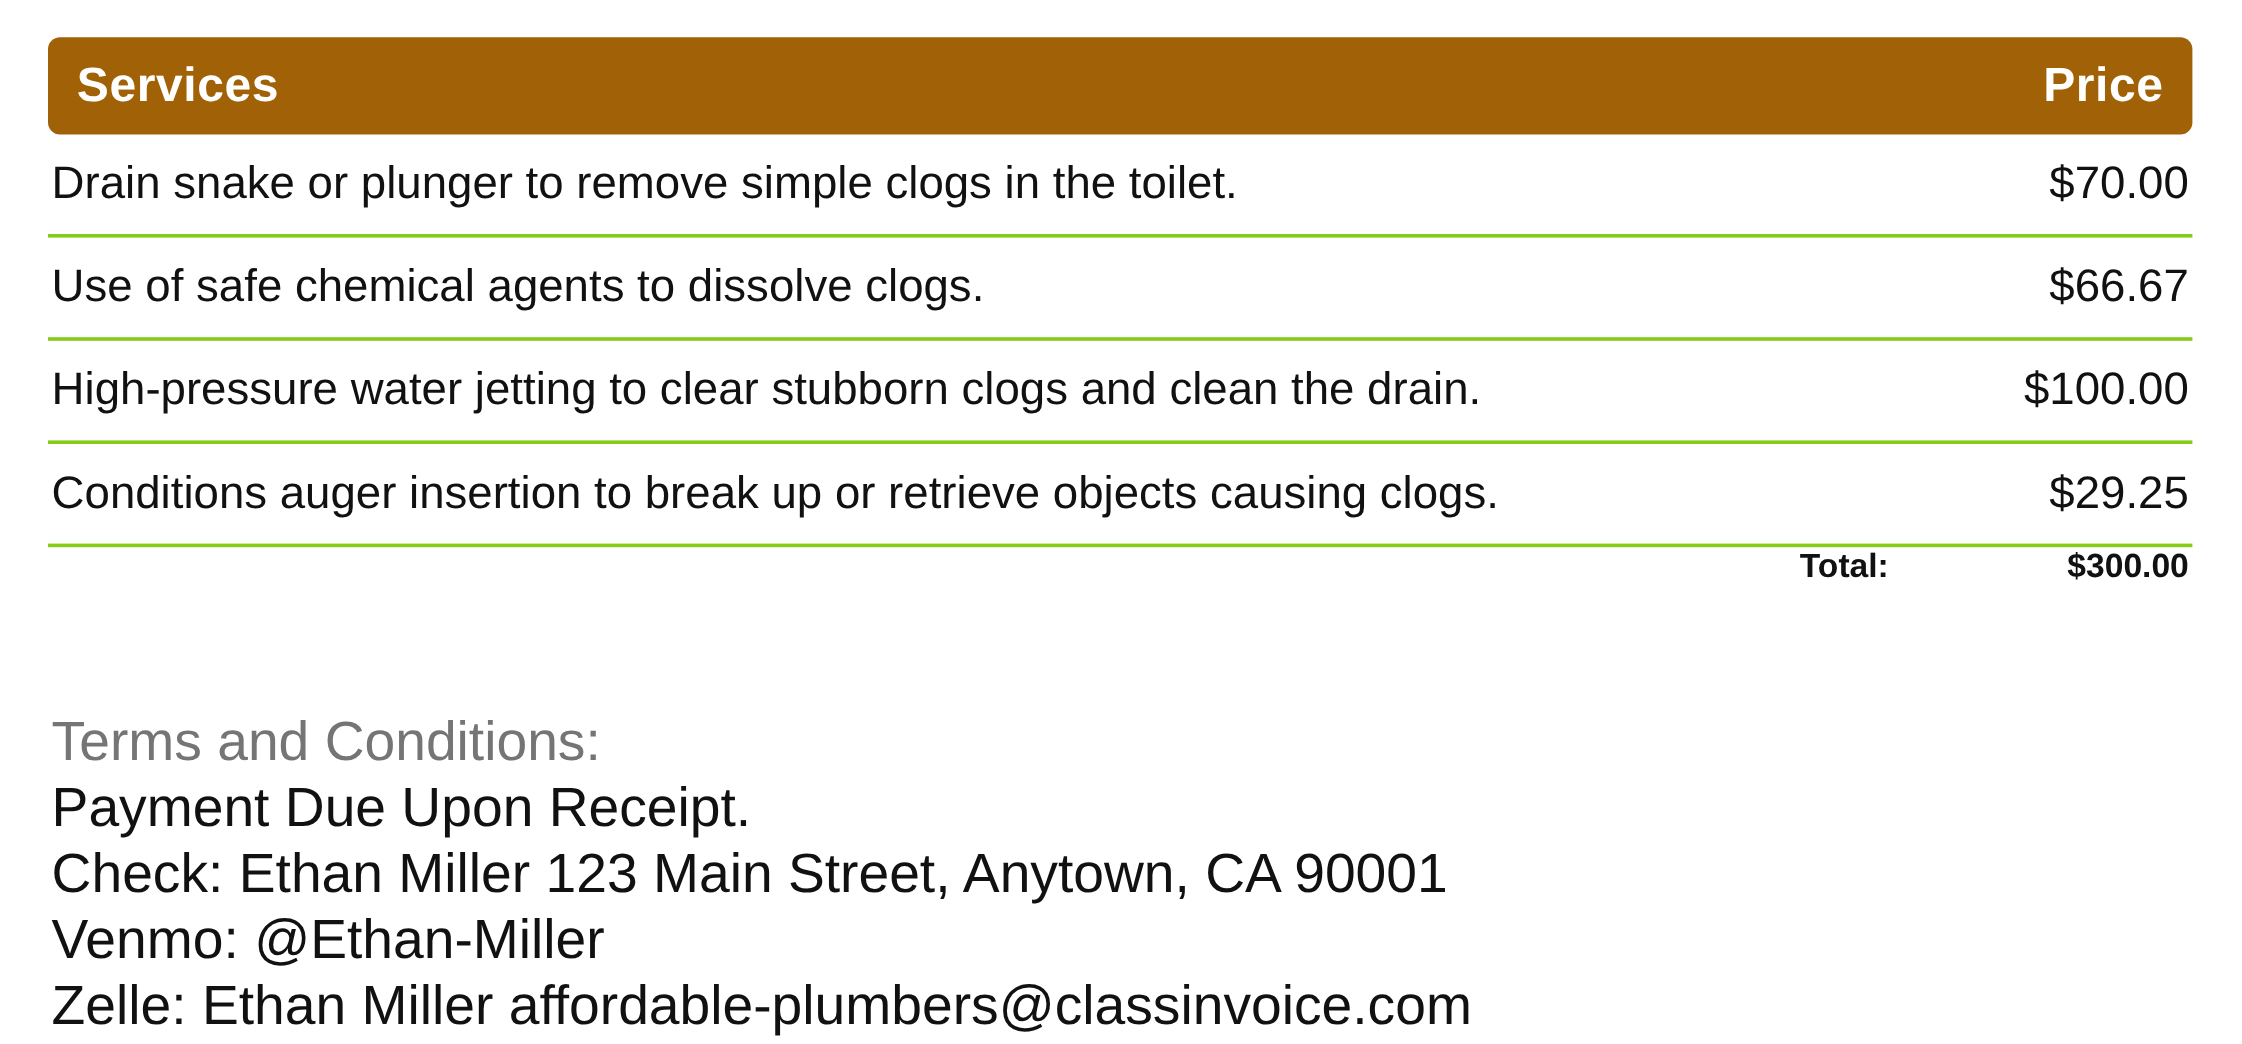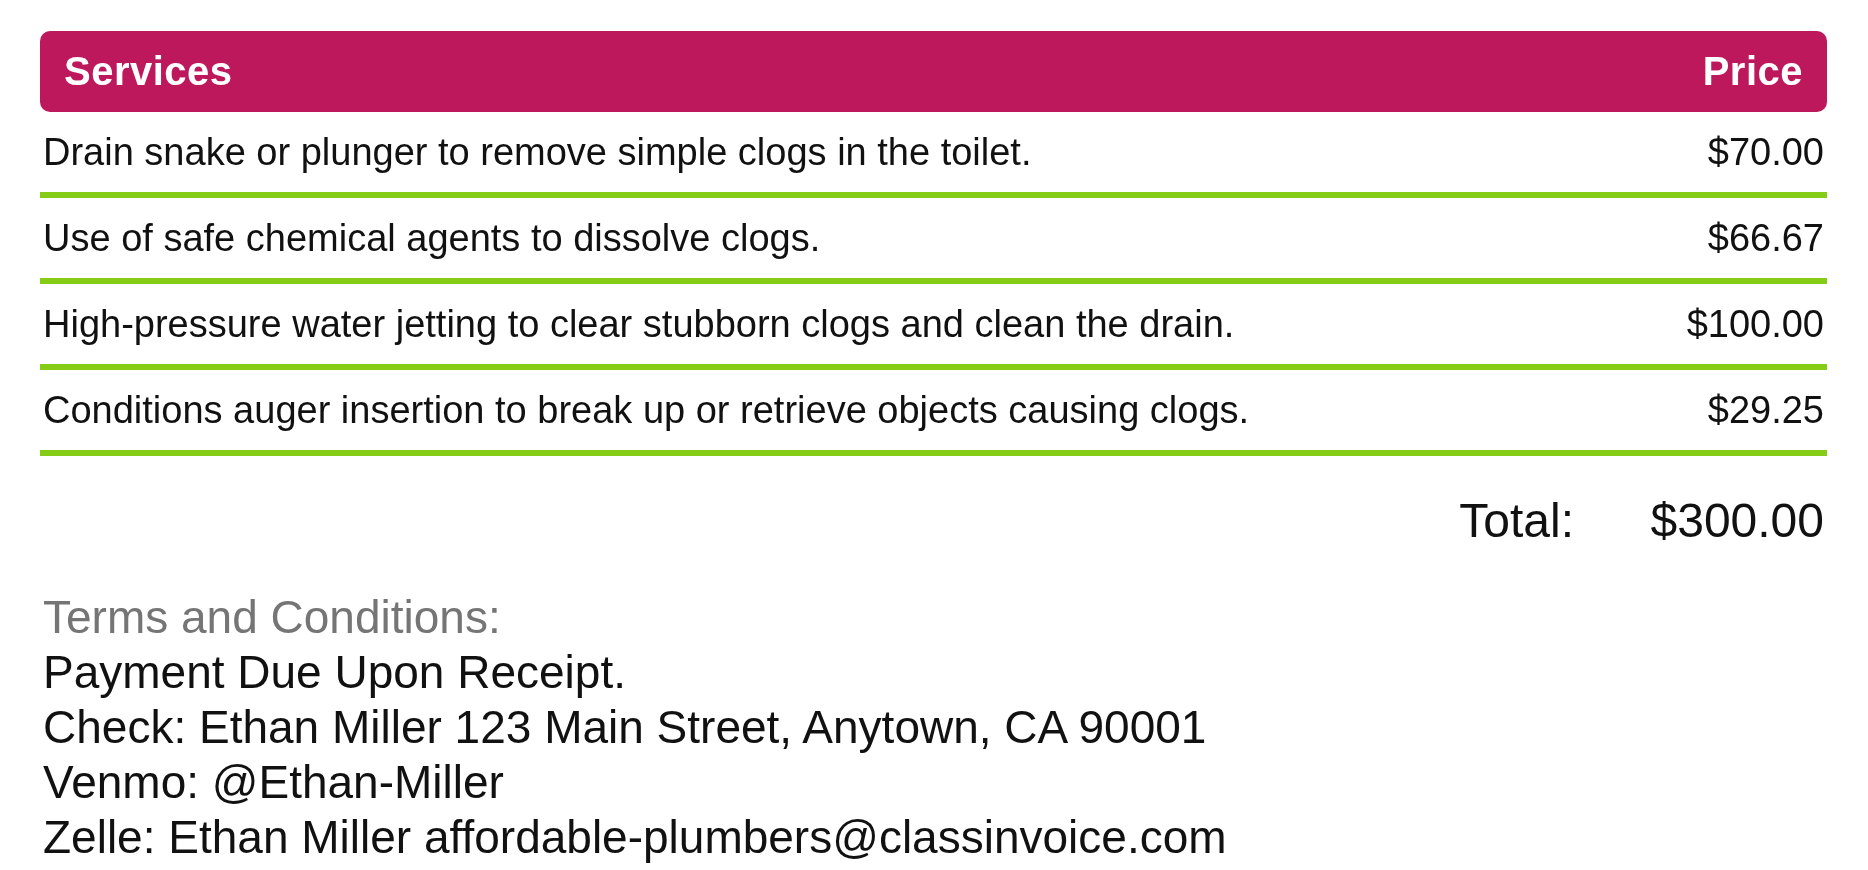--- a/index.html
+++ b/index.html
@@ -17,49 +17,49 @@
     padding: 31px 41px 0 40px;
     overflow: hidden;
   }
 
   
   .table-header {
     display: flex;
     justify-content: space-between;
     align-items: center;
     height: 81px;
-    background: #be185d;
+    background: #a16207;
     border-radius: 10px;
     padding: 0 24px;
     color: #ffffff;
     font-size: 40px;
     font-weight: bold;
     letter-spacing: 0.5px;
   }
 
   .service-row {
     display: flex;
     justify-content: space-between;
     align-items: center;
     height: 86px;
-    border-bottom: 6px solid #84cc16;
+    border-bottom: 3px solid #84cc16;
     padding: 0 3px;
     font-size: 38px;
   }
 
   .service-desc { text-align: left; }
   .service-price { text-align: right; white-space: nowrap; }
 
   .total-row {
     display: flex;
     justify-content: flex-end;
-    align-items: flex-end;
+    align-items: flex-start;
     height: 92px;
-    font-size: 48px;
-    font-weight: normal;
+    font-size: 28px;
+    font-weight: bold;
     padding-right: 3px;
   }
 
   .total-value {
     width: 250px;
     text-align: right;
     white-space: nowrap;
   }
 
   

